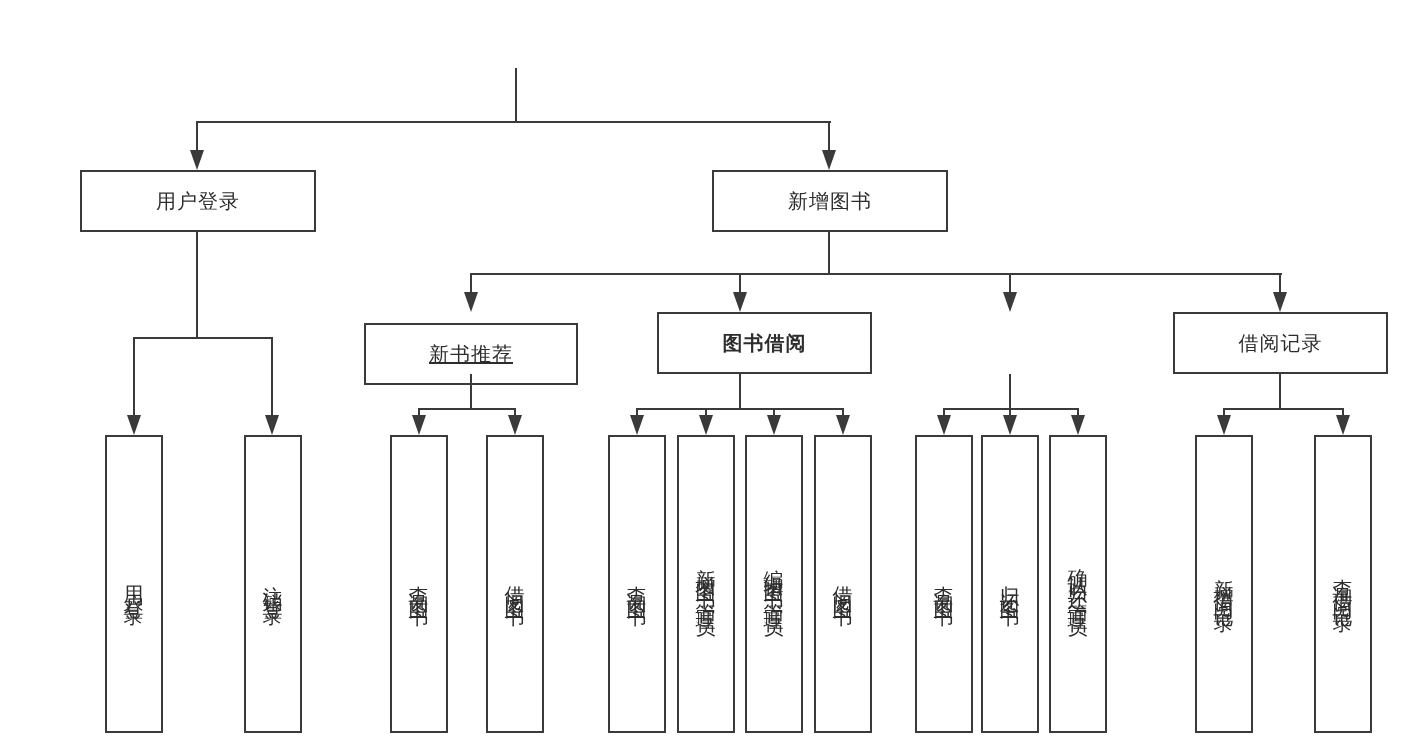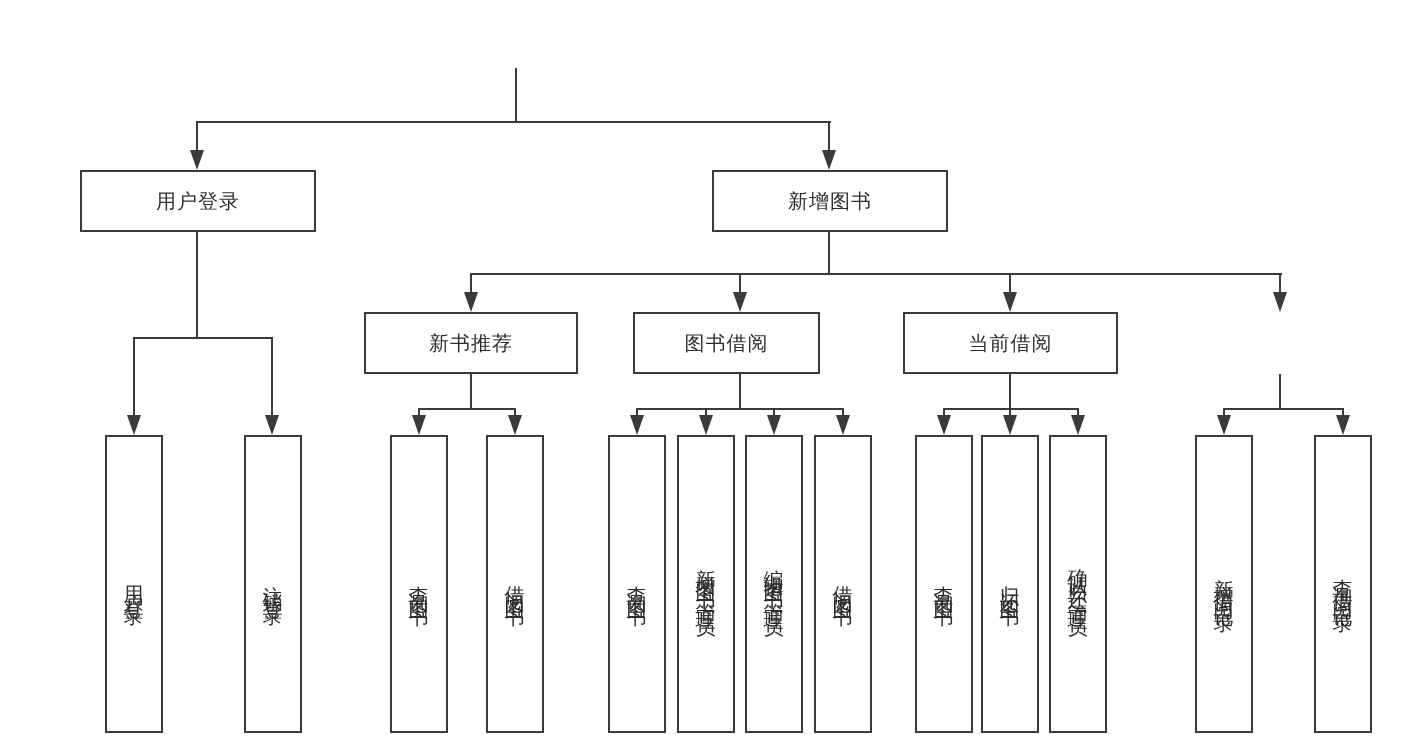--- a/index.html
+++ b/index.html
@@ -85,23 +85,23 @@
   <div class="hl" style="left:470px;top:273px;width:812px;"></div>
   <div class="vl" style="left:470px;top:273px;height:19px;"></div>
   <div class="arr" style="left:464px;top:292px;"></div>
   <div class="vl" style="left:739px;top:273px;height:19px;"></div>
   <div class="arr" style="left:733px;top:292px;"></div>
   <div class="vl" style="left:1009px;top:273px;height:19px;"></div>
   <div class="arr" style="left:1003px;top:292px;"></div>
   <div class="vl" style="left:1279px;top:273px;height:19px;"></div>
   <div class="arr" style="left:1273px;top:292px;"></div>
 
-  <div class="node" style="left:364px;top:312px;width:214px;height:62px;">新书推荐</div>
-  <div class="node" style="left:633px;top:312px;width:187px;height:62px;">图书借阅</div>
-  <div class="node" style="left:903px;top:312px;width:215px;height:62px;">当前借阅</div>
+  <div class="node" style="left:364px;top:323px;width:214px;height:62px;text-decoration:underline;">新书推荐</div>
+  <div class="node" style="left:657px;top:312px;width:215px;height:62px;font-weight:bold;">图书借阅</div>
+  <div class="node" style="left:1173px;top:312px;width:215px;height:62px;">借阅记录</div>
 
   <div class="vl" style="left:470px;top:374px;height:34px;"></div>
   <div class="hl" style="left:418px;top:408px;width:98px;"></div>
   <div class="vl" style="left:418px;top:408px;height:7px;"></div>
   <div class="arr" style="left:412px;top:415px;"></div>
   <div class="vl" style="left:514px;top:408px;height:7px;"></div>
   <div class="arr" style="left:508px;top:415px;"></div>
 
   <div class="vl" style="left:739px;top:374px;height:34px;"></div>
   <div class="hl" style="left:636px;top:408px;width:208px;"></div>

